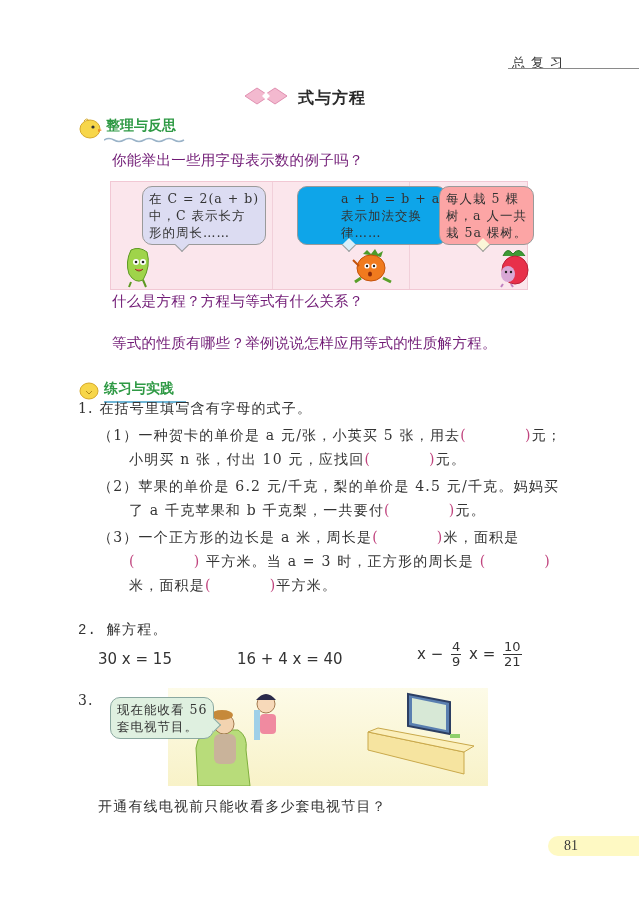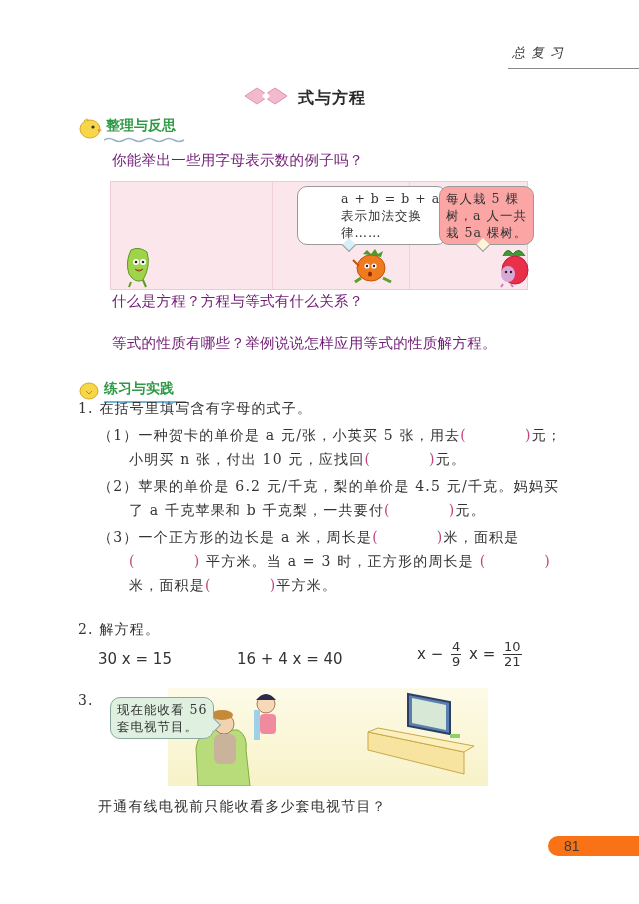--- a/index.html
+++ b/index.html
@@ -1,21 +1,21 @@
 <!DOCTYPE html>
 <html><head>
 <meta charset="utf-8">
 <style>
   * { box-sizing: border-box; margin: 0; padding: 0; }
   html, body { width: 639px; height: 904px; background: #ffffff; overflow: hidden; }
   body { position: relative; font-family: "DejaVu Serif", "Liberation Serif", serif; color: #2a2a2a; }
   .abs { position: absolute; }
 
   
-  .header-title { left: 512px; top: 44px; font-size: 13px; letter-spacing: 6px; color: #333; font-style: italic; }
+  .header-title { left: 512px; top: 54px; font-size: 13px; letter-spacing: 6px; color: #333; }
   .header-rule { left: 508px; top: 68px; width: 131px; height: 1px; background: #8a8a8a; }
 
   
   .chapter-wrap { left: 244px; top: 86px; height: 24px; display: flex; align-items: center; }
   .chapter-title { font-family: "DejaVu Sans", sans-serif; font-size: 16px; font-weight: bold; color: #2a2a2a; margin-left: 10px; letter-spacing: 1px; }
 
   
   .sec-head { display: flex; align-items: flex-start; }
   .sec-label { font-family: "DejaVu Sans", sans-serif; font-size: 14px; font-weight: bold; color: #2f9a45; margin-left: 4px; }
   .wavy { position: absolute; left: 26px; top: 20px; }
@@ -30,21 +30,21 @@
   .bubble .tail { position: absolute; width: 10px; height: 10px; transform: rotate(45deg); border-right: 1.5px solid #9a9a9a; border-bottom: 1.5px solid #9a9a9a; }
 
   .qtext { font-size: 14px; color: #333; white-space: nowrap; letter-spacing: 1.2px; }
   .paren { color: #c0447e; }
   .math { font-family: "DejaVu Sans", sans-serif; font-size: 15px; color: #333; white-space: nowrap; }
   .frac { display: inline-flex; flex-direction: column; align-items: center; vertical-align: middle; font-size: 13px; line-height: 14px; margin: 0 3px; }
   .frac .num { border-bottom: 1px solid #333; padding: 0 1px; }
 
   .scene { left: 168px; top: 688px; width: 320px; height: 98px; background: linear-gradient(180deg, #fdfbe8 0%, #f8f2c8 100%); }
 
-  .page-num { left: 548px; top: 836px; width: 91px; height: 20px; background: #f97316; border-radius: 10px 0 0 10px; font-family: Liberation Sans, sans-serif; font-size: 14px; color: #3a3a3a; padding-left: 16px; line-height: 20px; }
+  .page-num { left: 548px; top: 836px; width: 91px; height: 20px; background: #fef9c3; border-radius: 10px 0 0 10px; font-family: Liberation Serif, serif; font-size: 14px; color: #3a3a3a; padding-left: 16px; line-height: 20px; }
 </style>
 </head>
 <body>
 
 <div class="abs header-title">总复习</div>
 <div class="abs header-rule"></div>
 
 <div class="abs chapter-wrap">
   <span>
     <svg width="44" height="18" viewBox="0 0 44 18">
@@ -70,33 +70,39 @@
     <path d="M0 3 Q5 0 10 3 T20 3 T30 3 T40 3 T50 3 T60 3 T70 3 T80 3" stroke="#9ab3c8" stroke-width="1.5" fill="none"></path>
   </svg>
 </div>
 
 <div class="abs para" style="left:112px; top:151px;">你能举出一些用字母表示数的例子吗？</div>
 
 <div class="abs ex-box">
   <div class="ex-div" style="left:161px;"></div>
   <div class="ex-div" style="left:298px;"></div>
 
+  <div class="bubble" style="left:31px; top:4px; background:#dcdcf2;">
+    <div>在 C = 2(a + b)</div>
+    <div>中，C 表示长方</div>
+    <div>形的周长……</div>
+    <span class="tail" style="left:34px; bottom:-6px; background:#dcdcf2;"></span>
+  </div>
   <div class="abs" style="left:10px; top:62px;">
     <svg width="36" height="44" viewBox="0 0 36 44">
       <path d="M10 6 Q18 2 26 8 Q30 22 22 36 Q14 40 8 30 Q4 18 10 6Z" fill="#9fd44a" stroke="#5d9a22"></path>
       <circle cx="15" cy="18" r="3" fill="#fff"></circle>
         <circle cx="22" cy="18" r="3" fill="#fff"></circle>
       <circle cx="15" cy="18" r="1.3" fill="#222"></circle>
         <circle cx="22" cy="18" r="1.3" fill="#222"></circle>
       <path d="M14 25 Q18 29 22 25" stroke="#8a3a1a" fill="#e8735a"></path>
       <path d="M10 38 L8 43 M22 36 L25 43" stroke="#5d9a22" stroke-width="2"></path>
     </svg>
   </div>
 
-  <div class="bubble" style="left:186px; top:4px; background:#ffffff;padding-left:43px;">
+  <div class="bubble" style="left:186px; top:4px; background:#0ea5e9;padding-left:43px;">
     <div>a + b = b + a</div>
     <div>表示加法交换</div>
     <div>律……</div>
     <span class="tail" style="left:46px; bottom:-6px; background:#d8eef8;"></span>
   </div>
   <div class="abs" style="left:238px; top:66px;">
     <svg width="46" height="40" viewBox="0 0 46 40">
       <path d="M14 6 L18 2 L22 6 L26 1 L29 6 L34 3 L32 9" fill="#4e9a2a"></path>
       <ellipse cx="22" cy="20" rx="14" ry="13" fill="#f07a1e" stroke="#c4520a"></ellipse>
       <circle cx="18" cy="18" r="2.6" fill="#fff"></circle>
@@ -160,21 +166,21 @@
 <div class="abs qtext" style="left:98px; top:529px;">
   <span>（3）</span><span>一个正方形的边长是 a 米，周长是</span><span class="paren">(</span><span style="display:inline-block;width:58px;"></span><span class="paren">)</span><span>米，面积是</span>
 </div>
 <div class="abs qtext" style="left:129px; top:553px;">
   <span class="paren">(</span><span style="display:inline-block;width:58px;"></span><span class="paren">)</span> <span>平方米。当 a = 3 时，正方形的周长是</span> <span class="paren">(</span><span style="display:inline-block;width:58px;"></span><span class="paren">)</span>
 </div>
 <div class="abs qtext" style="left:129px; top:577px;">
   <span>米，面积是</span><span class="paren">(</span><span style="display:inline-block;width:58px;"></span><span class="paren">)</span><span>平方米。</span>
 </div>
 
-<div class="abs qtext" style="left:78px; top:621px;">2. 解方程。</div>
+<div class="abs qtext" style="left:78px; top:621px;font-family:Liberation Mono, monospace;">2. 解方程。</div>
 <div class="abs math" style="left:98px; top:650px;">30 x = 15</div>
 <div class="abs math" style="left:237px; top:650px;">16 + 4 x = 40</div>
 <div class="abs math" style="left:417px; top:640px;">
   <span>x −</span>
   <span class="frac">
       <span class="num">4</span>
       <span>9</span>
     </span>
   <span>x =</span>
   <span class="frac">

